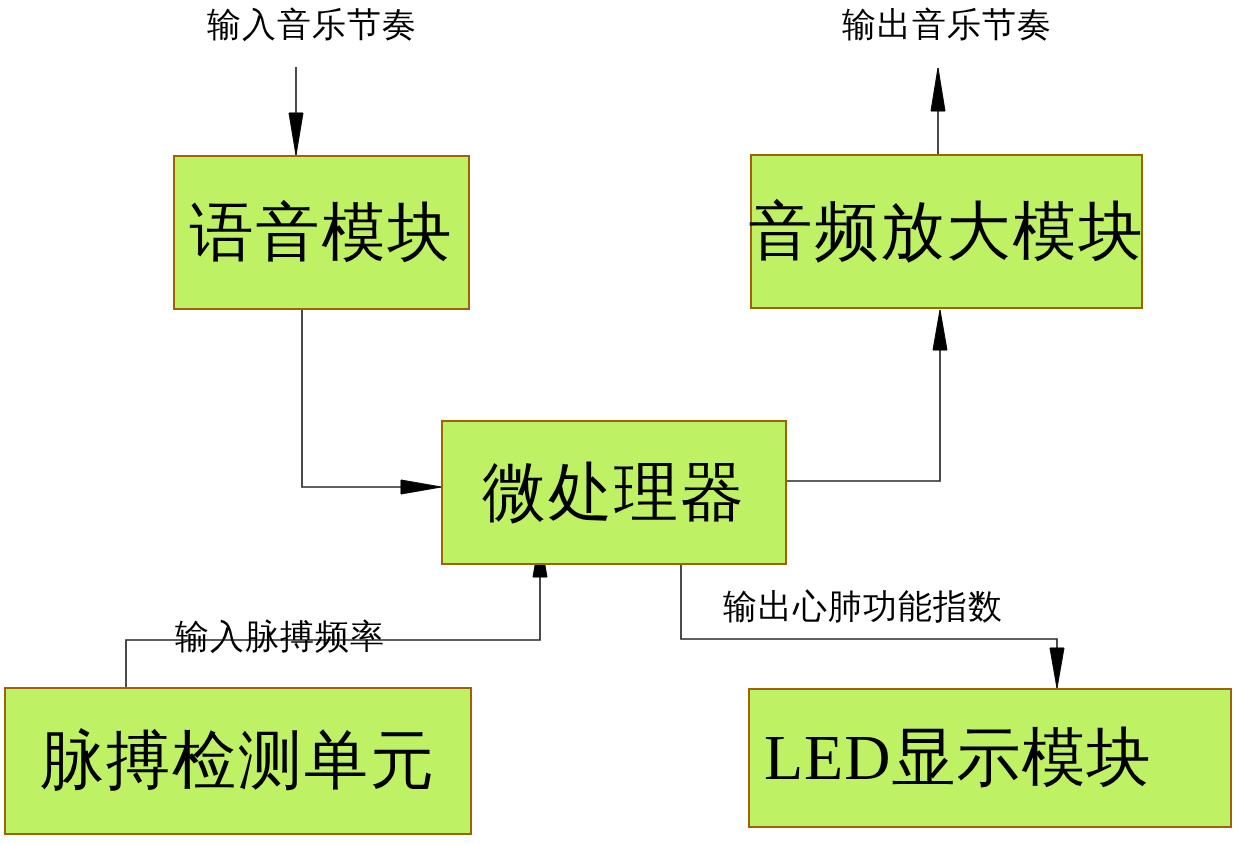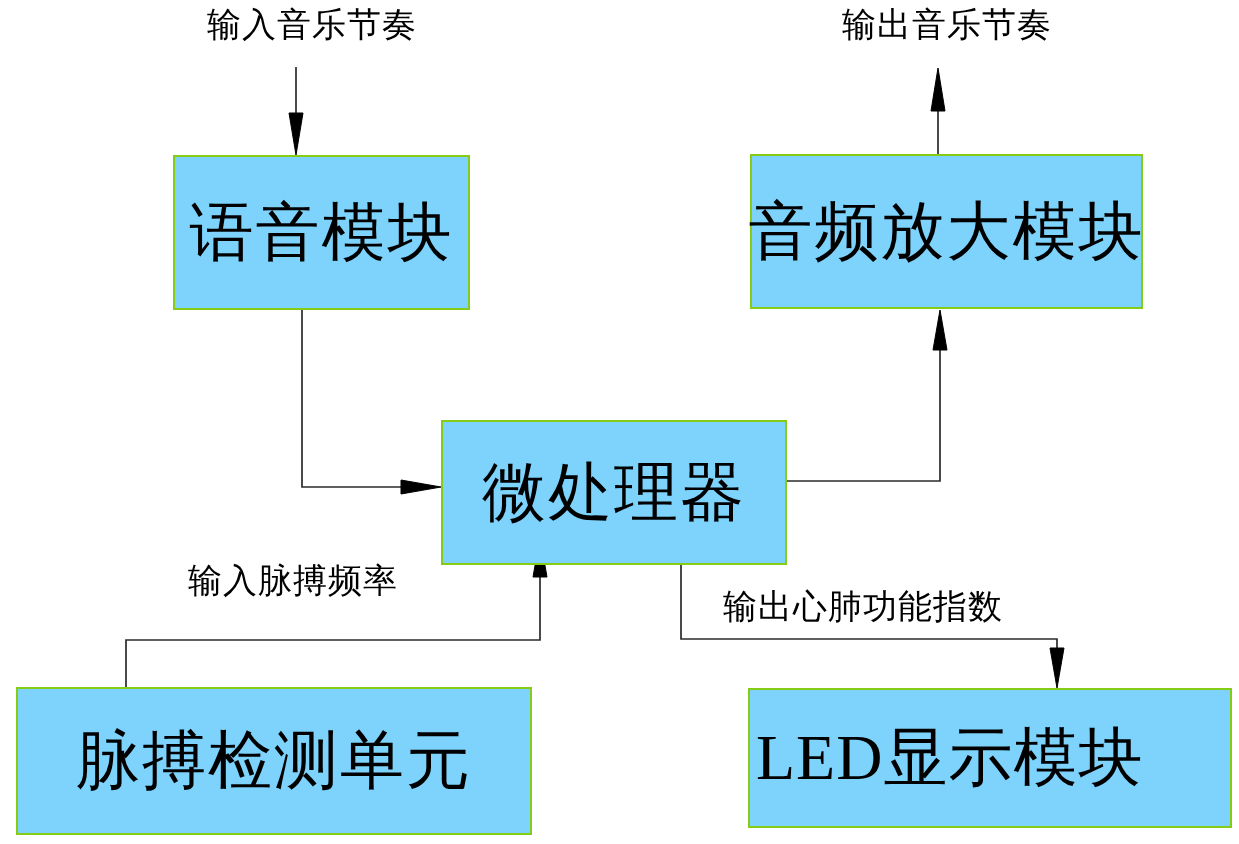--- a/index.html
+++ b/index.html
@@ -28,33 +28,33 @@
     stroke: #2b2b2b;
     stroke-width: 1.7;
   }
   .wires polygon {
     fill: #000000;
     stroke: #000000;
   }
   .box {
     position: absolute;
     box-sizing: border-box;
-    border: 2px solid #84cc16;
-    background: #7dd3fc;
+    border: 2px solid #a16207;
+    background: #bef264;
     display: flex;
     align-items: center;
     justify-content: center;
     font-size: 64px;
     letter-spacing: 2px;
     white-space: nowrap;
     line-height: 1;
   }
   .box--left {
     justify-content: flex-start;
-    padding-left: 6px;
+    padding-left: 14px;
     letter-spacing: 1px;
   }
   .flow-label {
     position: absolute;
     font-size: 34px;
     line-height: 1;
     white-space: nowrap;
     letter-spacing: 1px;
   }
 </style>
@@ -101,29 +101,29 @@
   </div>
 
   <div class="box" style="left:750px; top:154px; width:393px; height:155px;">
     <span>音频放大模块</span>
   </div>
 
   <div class="box" style="left:441px; top:420px; width:346px; height:145px;">
     <span>微处理器</span>
   </div>
 
-  <div class="box" style="left:4px; top:687px; width:516px; height:148px;margin-left:12px;">
+  <div class="box" style="left:4px; top:687px; width:468px; height:148px;">
     <span>脉搏检测单元</span>
   </div>
 
   <div class="box box--left" style="left:748px; top:688px; width:484px; height:140px;">
     <span>LED显示模块</span>
   </div>
 
   <div class="flow-label" style="left:207px; top:8px;">输入音乐节奏</div>
 
   <div class="flow-label" style="left:842px; top:8px;">输出音乐节奏</div>
 
-  <div class="flow-label" style="left:175px; top:564px;margin-left:13px;">输入脉搏频率</div>
+  <div class="flow-label" style="left:175px; top:620px;">输入脉搏频率</div>
 
   <div class="flow-label" style="left:723px; top:590px;text-align:right;">输出心肺功能指数</div>
 
 </div>
 
 </body></html>

